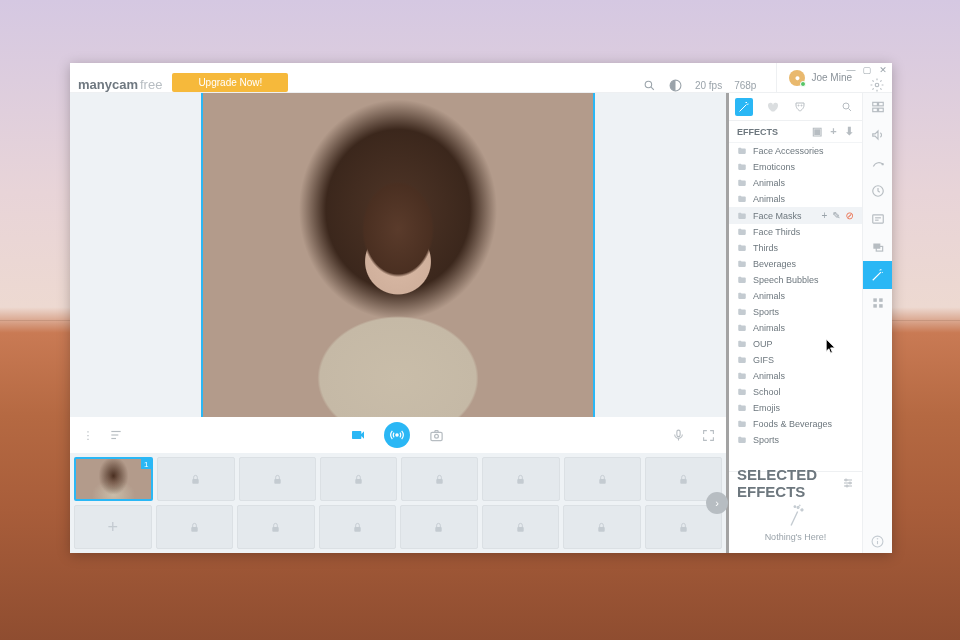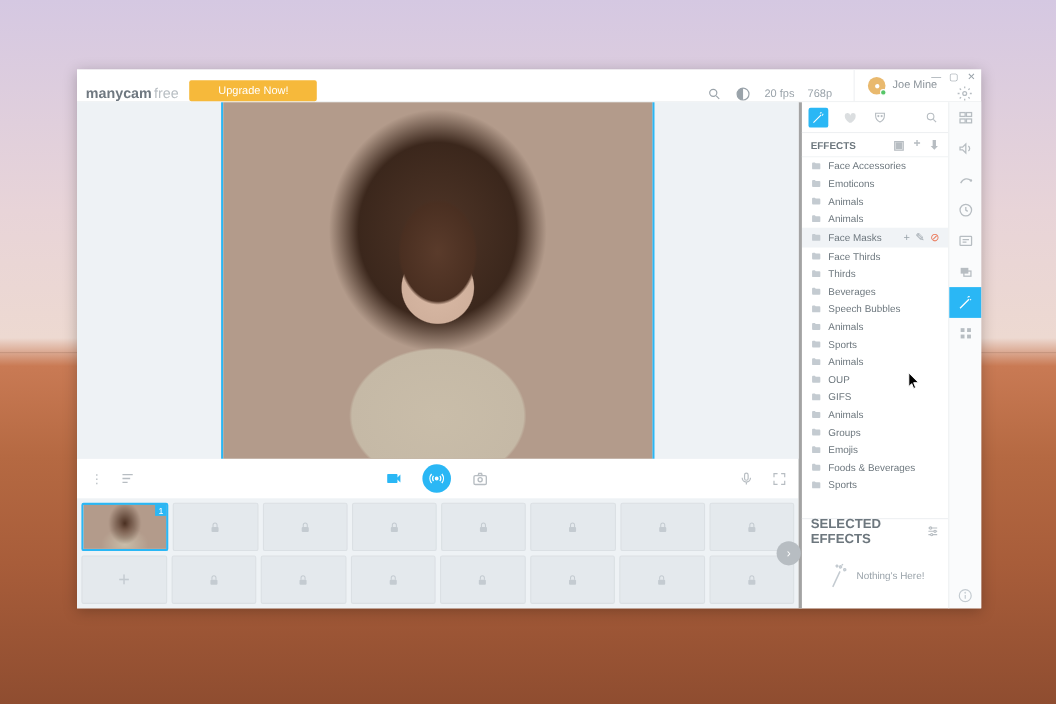--- a/index.html
+++ b/index.html
@@ -86,23 +86,23 @@
 .fx-header-icons span { cursor: pointer; font-size: 11px; }
 
 .fx-list { flex: 1; overflow: hidden; }
 .fx-item { display: flex; align-items: center; padding: 3px 8px; font-size: 9px; color: #6d777e; cursor: pointer; gap: 6px; }
 .fx-item.selected { background: #f0f3f6; }
 .fx-item .folder { color: #c4cbd1; }
 .fx-item-actions { margin-left: auto; display: flex; gap: 5px; align-items: center; }
 .fx-item-actions .del { color: #ea7252; }
 .fx-item-actions span { color: #9aa3aa; font-size: 10px; }
 
-.selected-fx-header { height: 22px; display: flex; align-items: center; padding: 0 8px; font-size: 12px; font-weight: 700; color: #6d777e; border-top: 1px solid #eef0f2; }
+.selected-fx-header { height: 22px; display: flex; align-items: center; padding: 0 8px; font-size: 15px; font-weight: 700; color: #6d777e; border-top: 1px solid #eef0f2; }
 .selected-fx-header .sliders { margin-left: auto; color: #b7bdc2; cursor: pointer; }
-.selected-fx-body { flex: 0 0 60px; display: flex; flex-direction: row; align-items: center; justify-content: center; gap: 6px; color: #c4cbd1; }
+.selected-fx-body { flex: 0 0 60px; display: flex; flex-direction: column; align-items: center; justify-content: center; gap: 6px; color: #c4cbd1; }
 .wand-big { font-size: 20px; transform: rotate(-20deg); }
 .nothing-text { font-size: 9px; color: #9aa3aa; }
 
 
 .side-toolbar { width: 30px; background: #fafbfc; border-left: 1px solid #eef0f2; display: flex; flex-direction: column; }
 .side-btn { height: 28px; display: flex; align-items: center; justify-content: center; color: #b7bdc2; cursor: pointer; }
 .side-btn.active { background: #2ab7f5; color: #fff; }
 .side-spacer { flex: 1; }
 .info-btn { height: 24px; display: flex; align-items: center; justify-content: center; color: #c4cbd1; }
 
@@ -503,21 +503,21 @@
               </svg>
             </span>
             <span>Animals</span>
           </div>
           <div class="fx-item">
             <span class="folder">
               <svg width="10" height="10" viewBox="0 0 24 24" fill="currentColor">
                 <path d="M3 6a2 2 0 012-2h4l2 2h8a2 2 0 012 2v9a2 2 0 01-2 2H5a2 2 0 01-2-2V6z"></path>
               </svg>
             </span>
-            <span>Groups</span>
+            <span>School</span>
           </div>
           <div class="fx-item">
             <span class="folder">
               <svg width="10" height="10" viewBox="0 0 24 24" fill="currentColor">
                 <path d="M3 6a2 2 0 012-2h4l2 2h8a2 2 0 012 2v9a2 2 0 01-2 2H5a2 2 0 01-2-2V6z"></path>
               </svg>
             </span>
             <span>Emojis</span>
           </div>
           <div class="fx-item">

